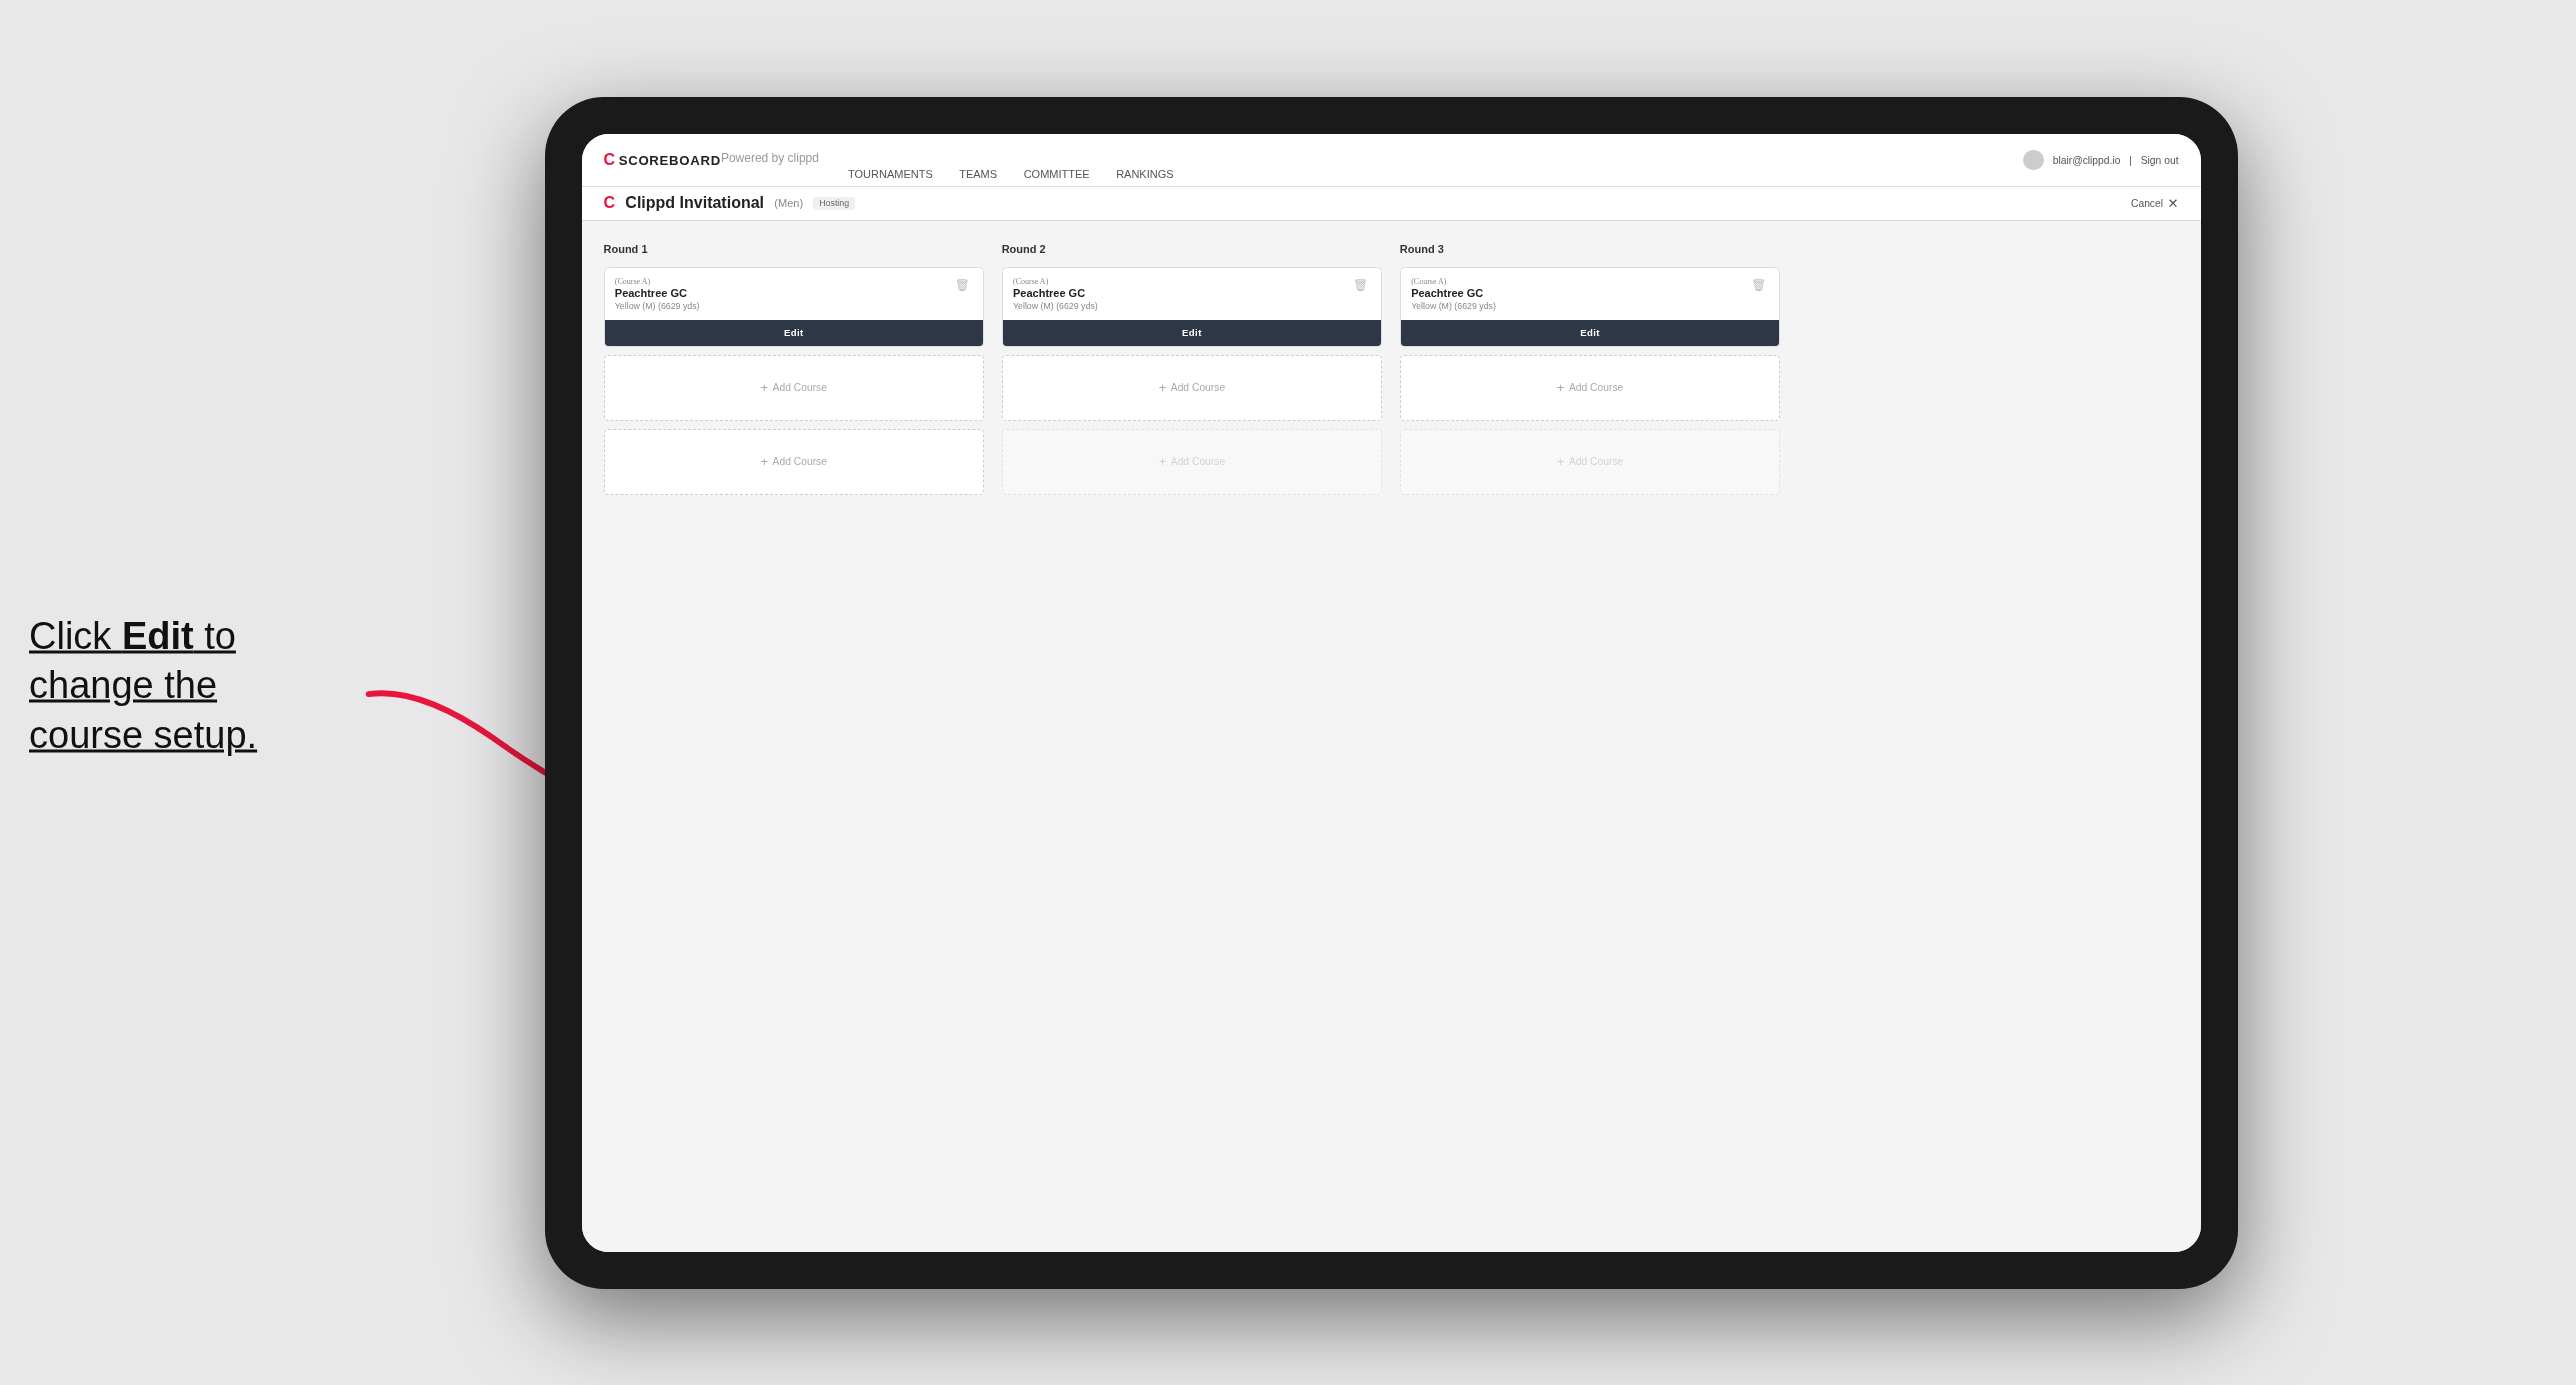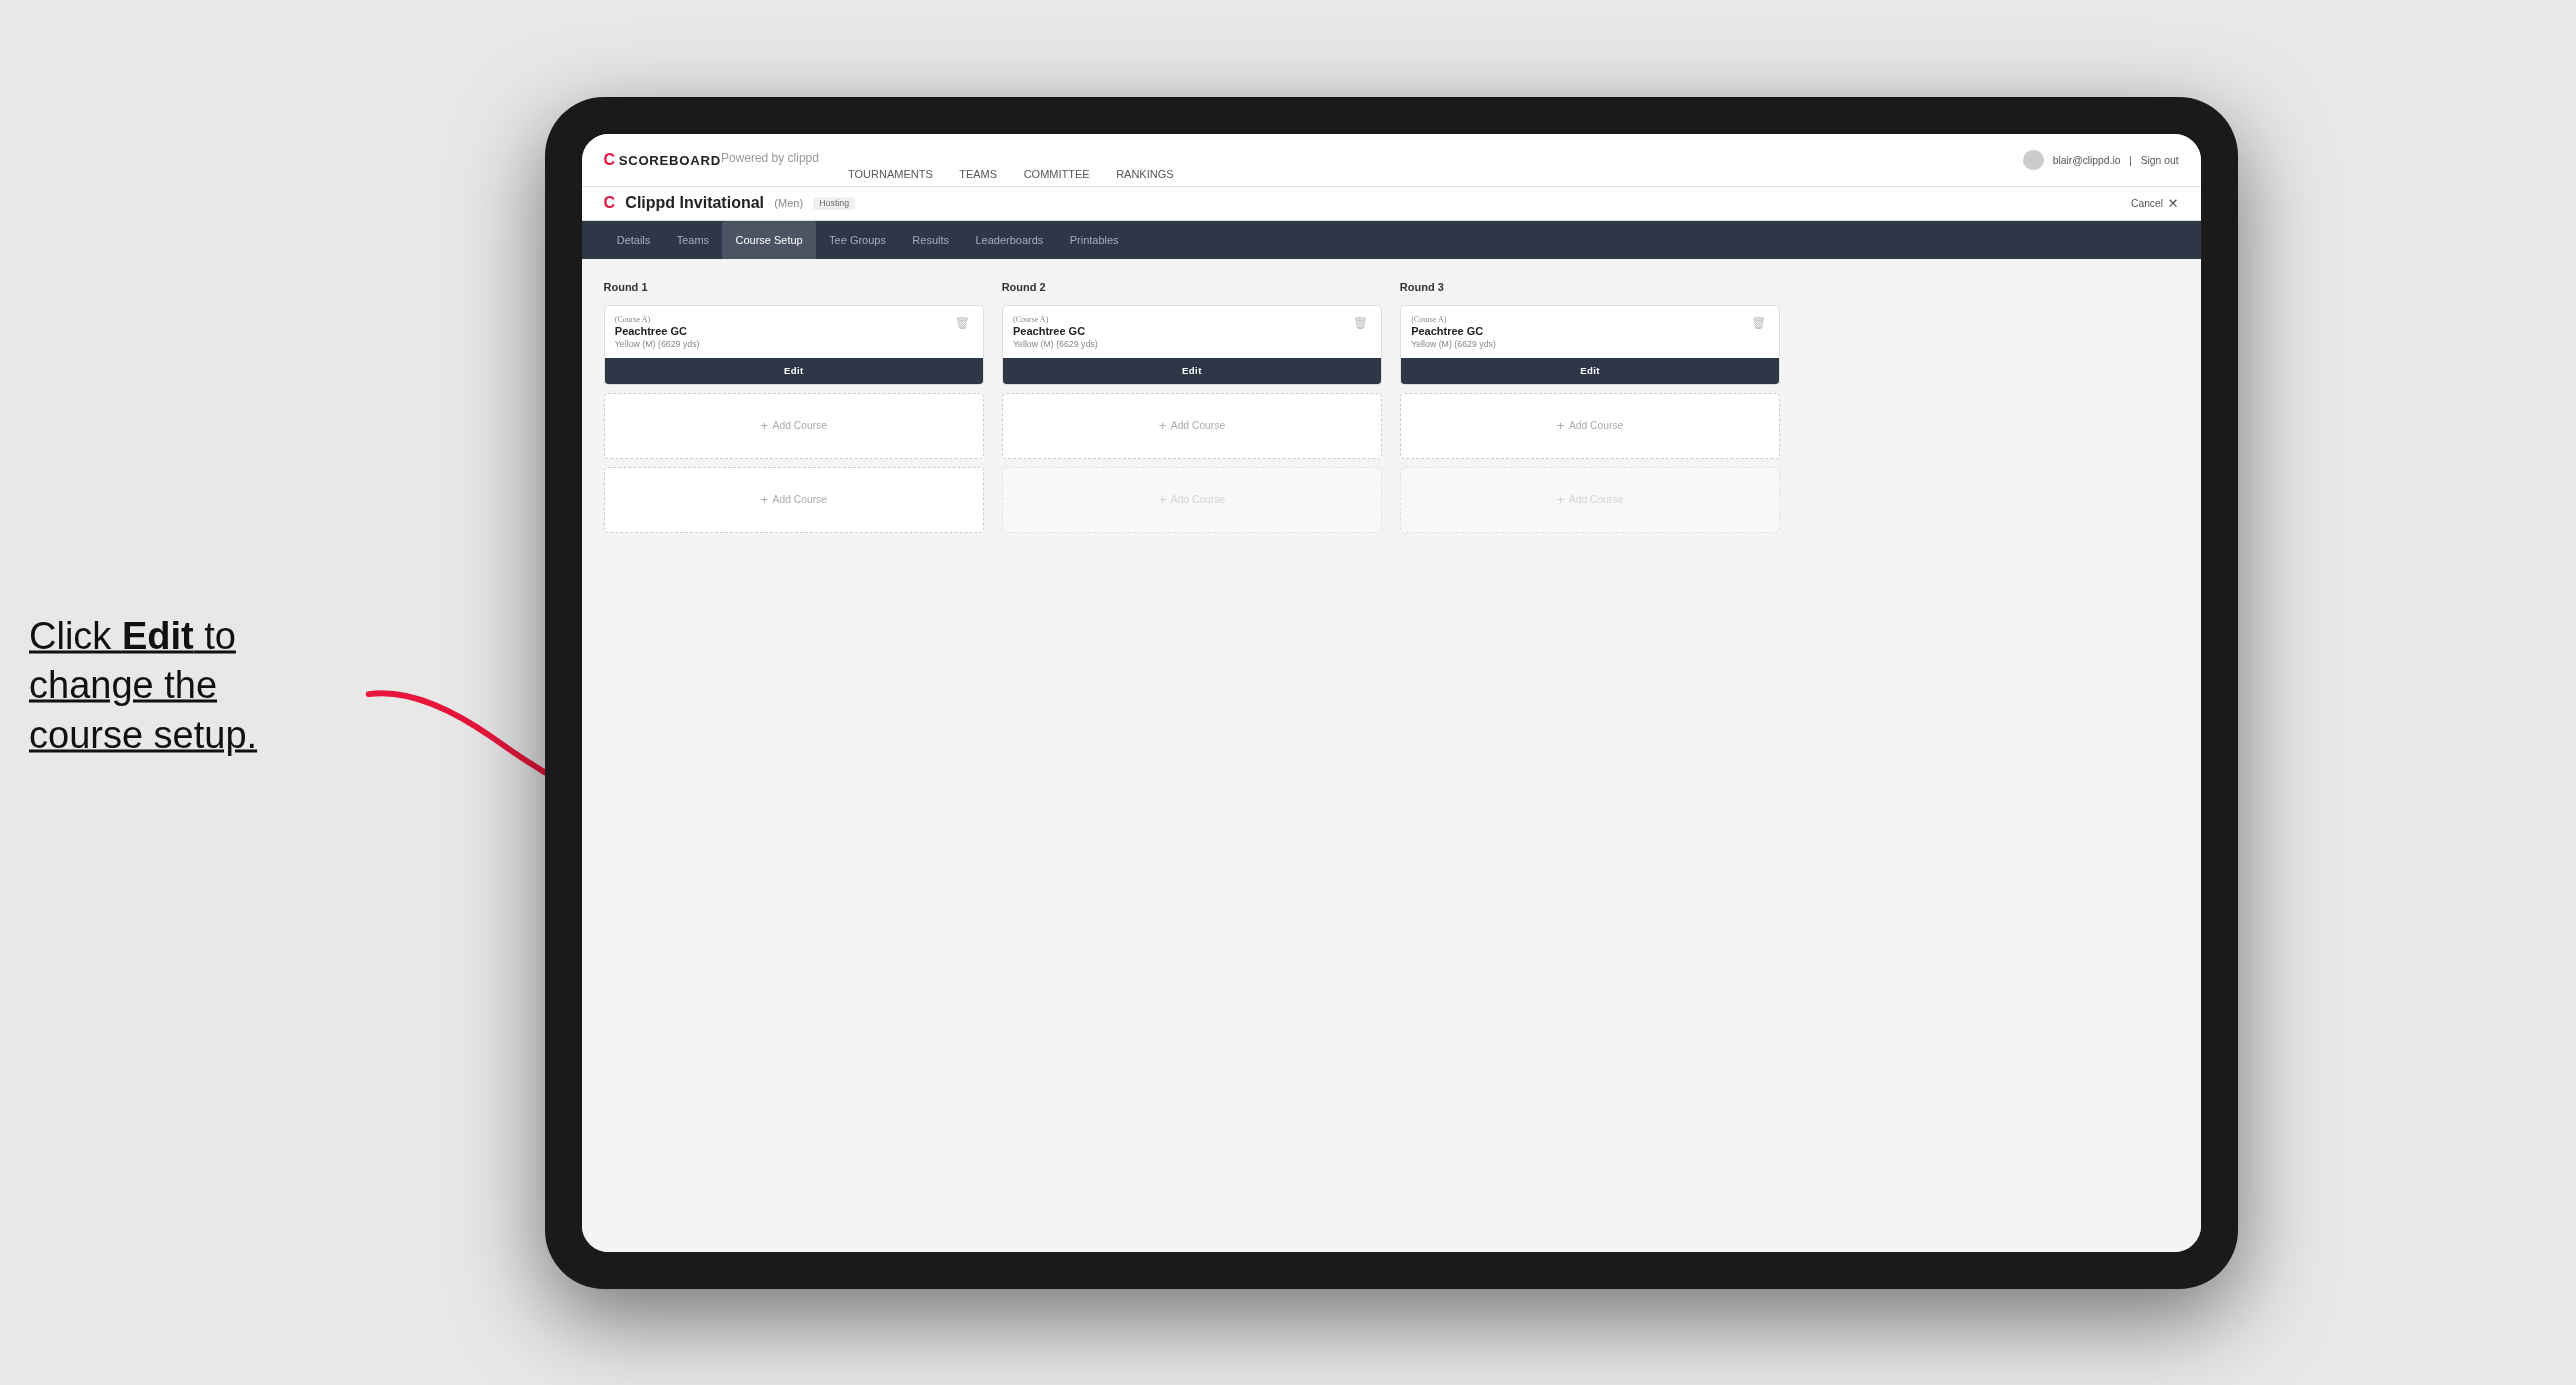--- a/index.html
+++ b/index.html
@@ -336,29 +336,20 @@
         <span class="tournament-name">Clippd Invitational</span>
         <span style="font-size:11px; color:#888;">(Men)</span>
         <span class="tournament-badge">Hosting</span>
       </div>
       <div class="cancel-btn">
         <span>Cancel</span>
         <span style="font-size:13.2px;">✕</span>
       </div>
     </div>
 
-    <div class="sub-tabs">
-      <div class="sub-tab">Details</div>
-      <div class="sub-tab">Teams</div>
-      <div class="sub-tab active">Course Setup</div>
-      <div class="sub-tab">Tee Groups</div>
-      <div class="sub-tab">Results</div>
-      <div class="sub-tab">Leaderboards</div>
-      <div class="sub-tab">Printables</div>
-    </div>
 
     <div class="main-content">
       <div class="rounds-container">
 
         <div class="round-column">
           <div class="round-title">Round 1</div>
 
           <div class="course-card">
             <div class="course-card-header">
               <div>

